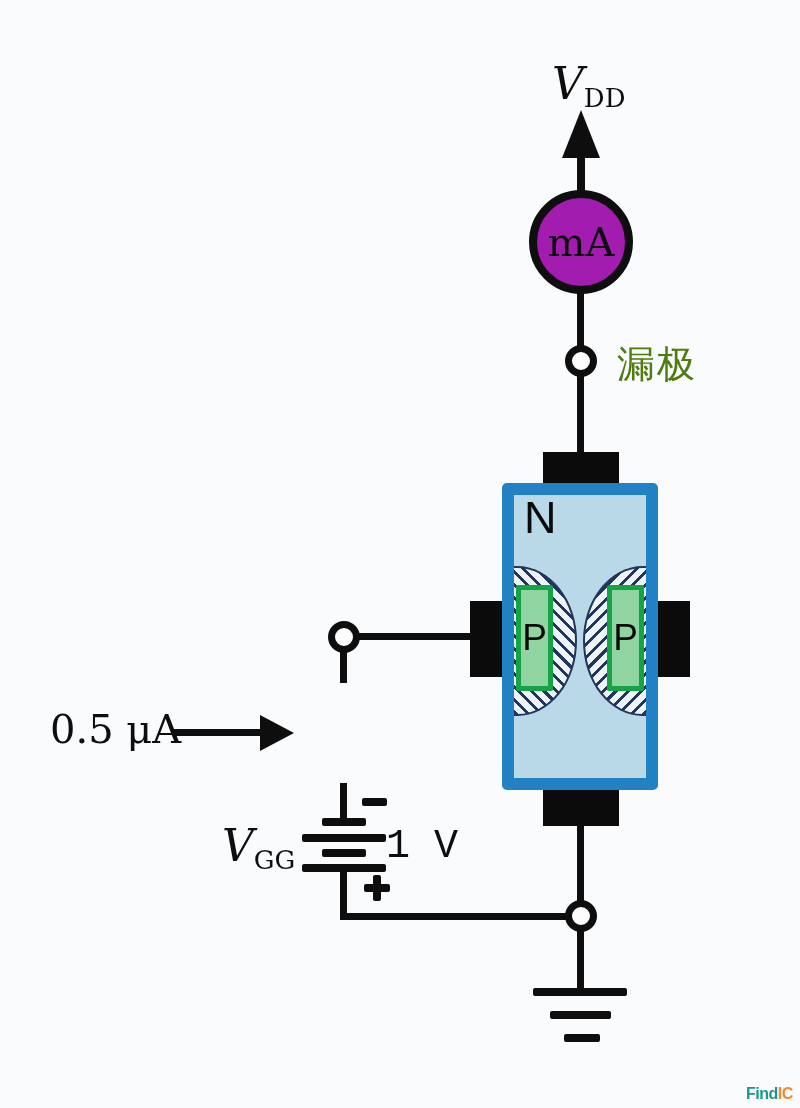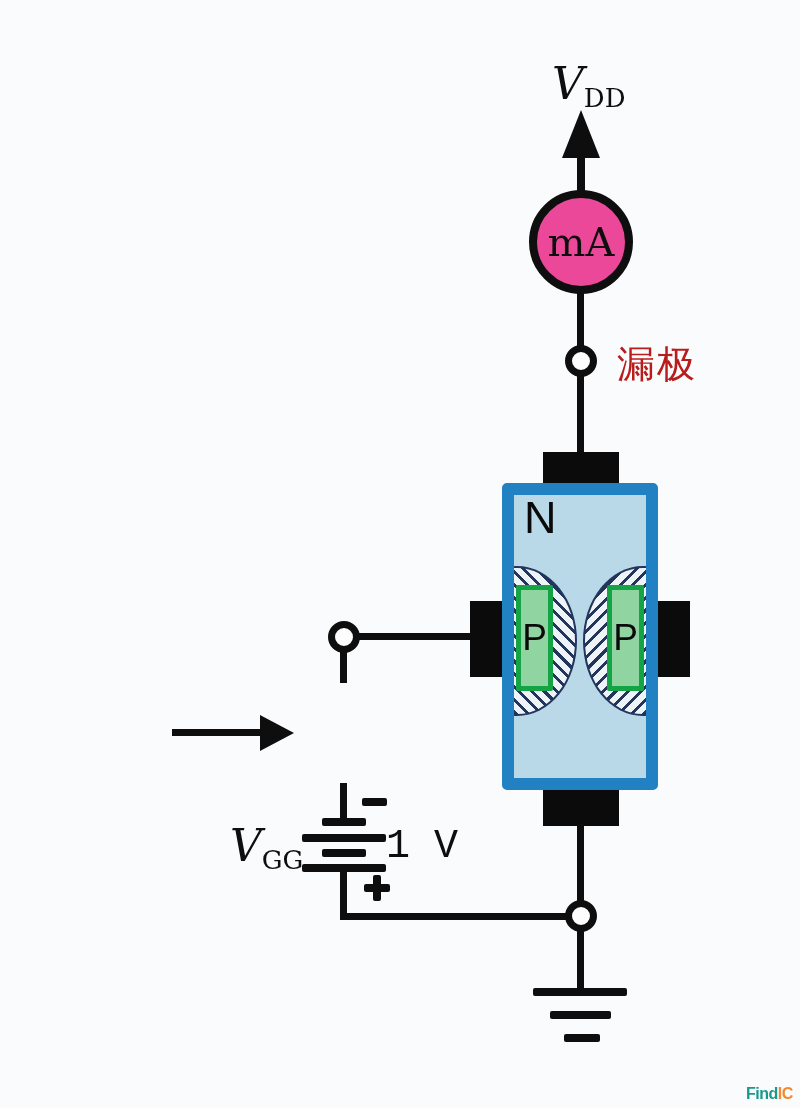--- a/index.html
+++ b/index.html
@@ -11,30 +11,30 @@
     overflow:hidden;
     position:relative;
   }
   .stage { position:absolute; left:0; top:0; width:800px; height:1019px; background:#fafbfd; }
 
   .wire { position:absolute; background:#0e0e0e; }
 
   .meter {
     position:absolute; width:104px; height:104px;
     border:8px solid #0e0e0e; border-radius:50%;
-    background:#ec4899;
+    background:#a21caf;
     display:flex; align-items:center; justify-content:center;
     font-family:"DejaVu Serif", serif; font-size:40px; color:#0e0e0e;
   }
   .terminal {
     position:absolute; width:32px; height:32px;
     border:7px solid #0e0e0e; border-radius:50%; background:#fdfdfe;
   }
 
-  .cn-label { position:absolute; font-size:38px; color:#b91c1c; letter-spacing:2px; white-space:nowrap; }
+  .cn-label { position:absolute; font-size:38px; color:#4d7c0f; letter-spacing:2px; white-space:nowrap; }
   .serif-label { position:absolute; font-family:"DejaVu Serif", serif; font-size:40px; color:#0e0e0e; white-space:nowrap; }
   .vsym { font-style:italic; font-size:44px; }
   .vsub { font-style:normal; font-size:26px; vertical-align:-8px; letter-spacing:0; }
 
   .arrow-up {
     position:absolute; width:0; height:0;
     border-left:19px solid transparent; border-right:19px solid transparent;
     border-bottom:48px solid #0e0e0e;
   }
   .arrow-right {
@@ -121,35 +121,36 @@
       <span>P</span>
     </div>
   <div class="p-region right">
       <span>P</span>
     </div>
 
   <div class="terminal" style="left:328px; top:621px;"></div>
   <div class="wire" style="left:356px; top:633px; width:114px; height:7px;"></div>
   <div class="wire" style="left:340px; top:650px; width:7px; height:33px;"></div>
 
+  <div class="serif-label" style="left:50px; top:706px;">0.5 μA</div>
   <div class="wire" style="left:172px; top:729px; width:92px; height:7px;"></div>
   <div class="arrow-right" style="left:260px; top:715px;"></div>
 
 
   <div class="wire" style="left:340px; top:783px; width:7px; height:37px;"></div>
 
   <div class="bar" style="left:362px; top:798px; width:25px;"></div>
   <div class="bar" style="left:322px; top:818px; width:44px;"></div>
   <div class="bar" style="left:302px; top:834px; width:84px;"></div>
   <div class="bar" style="left:322px; top:849px; width:44px;"></div>
   <div class="bar" style="left:302px; top:864px; width:84px;"></div>
   <div class="bar" style="left:364px; top:884px; width:26px;"></div>
   <div class="plus-v" style="left:373px; top:875px; height:26px;"></div>
 
-  <div class="serif-label" style="left:230px; top:820px;"><span class="vsym">V</span><span class="vsub">GG</span></div>
+  <div class="serif-label" style="left:222px; top:820px;"><span class="vsym">V</span><span class="vsub">GG</span></div>
   <div class="serif-label" style="left:386px; top:824px;font-family:Liberation Mono, monospace;">1 V</div>
 
   <div class="wire" style="left:340px; top:870px; width:7px; height:50px;"></div>
   <div class="wire" style="left:340px; top:913px; width:230px; height:7px;"></div>
 
   <div class="wire" style="left:577px; top:824px; width:7px; height:78px;"></div>
 
   <div class="terminal" style="left:565px; top:900px;"></div>
 
   <div class="wire" style="left:577px; top:930px; width:7px; height:61px;"></div>

